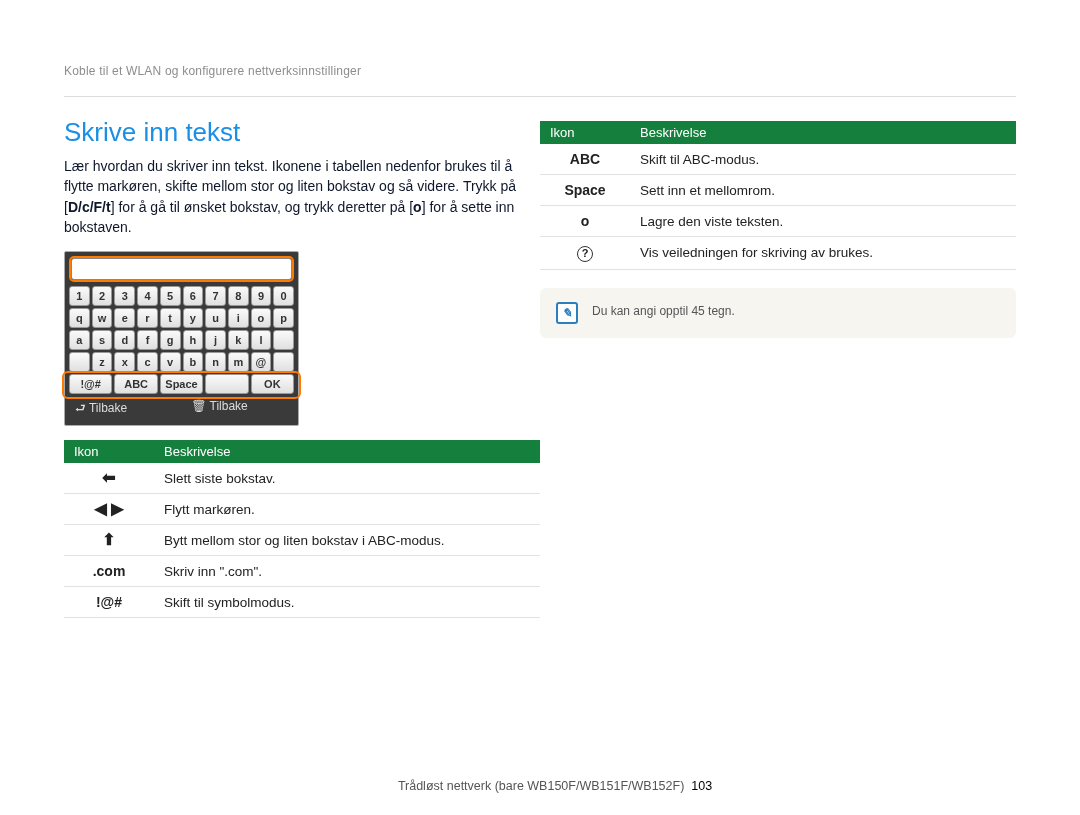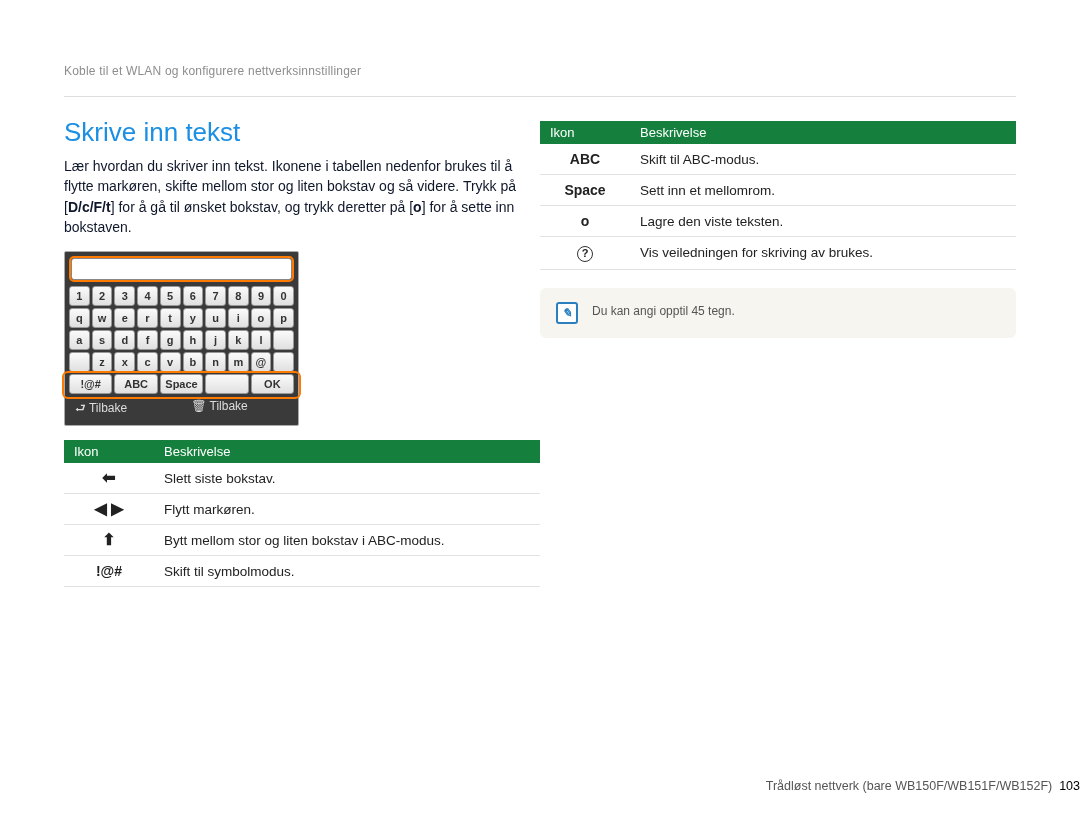--- a/index.html
+++ b/index.html
@@ -122,21 +122,21 @@
     display:flex;align-items:center;justify-content:center;
     color:#2b7fbf;font-weight:bold;font-style:italic;
     flex-shrink:0;
     background:#fff;
   }
 
   .footer {
     position:absolute;
     bottom:22px;
     left:0; right:0;
-    text-align:right;
+    text-align:center;
     font-size:12.5px;
     color:#555;
     padding-left:30px;
   }
   .footer .pg { color:#000; }
 </style>
 </head>
 <body>
 
 <div class="breadcrumb">Koble til et WLAN og konfigurere nettverksinnstillinger</div>
@@ -226,20 +226,24 @@
           </tr>
           <tr>
             <td class="icon-cell"><span class="glyph">◀&nbsp;▶</span></td>
             <td>Flytt markøren.</td>
           </tr>
           <tr>
             <td class="icon-cell"><span class="glyph">⬆</span></td>
             <td>Bytt mellom stor og liten bokstav i ABC-modus.</td>
           </tr>
           <tr>
+            <td class="icon-cell">.com</td>
+            <td>Skriv inn ".com".</td>
+          </tr>
+          <tr>
             <td class="icon-cell">!@#</td>
             <td>Skift til symbolmodus.</td>
           </tr>
         </tbody>
     </table>
   </div>
 
   <div class="col">
     <table class="icon-table">
       <thead>

